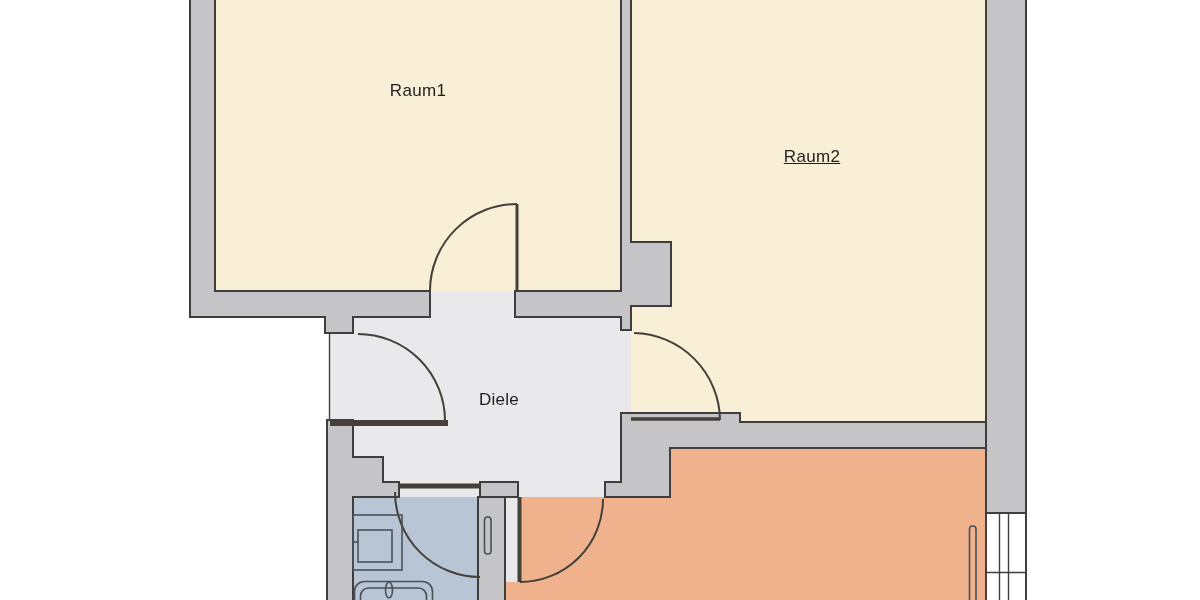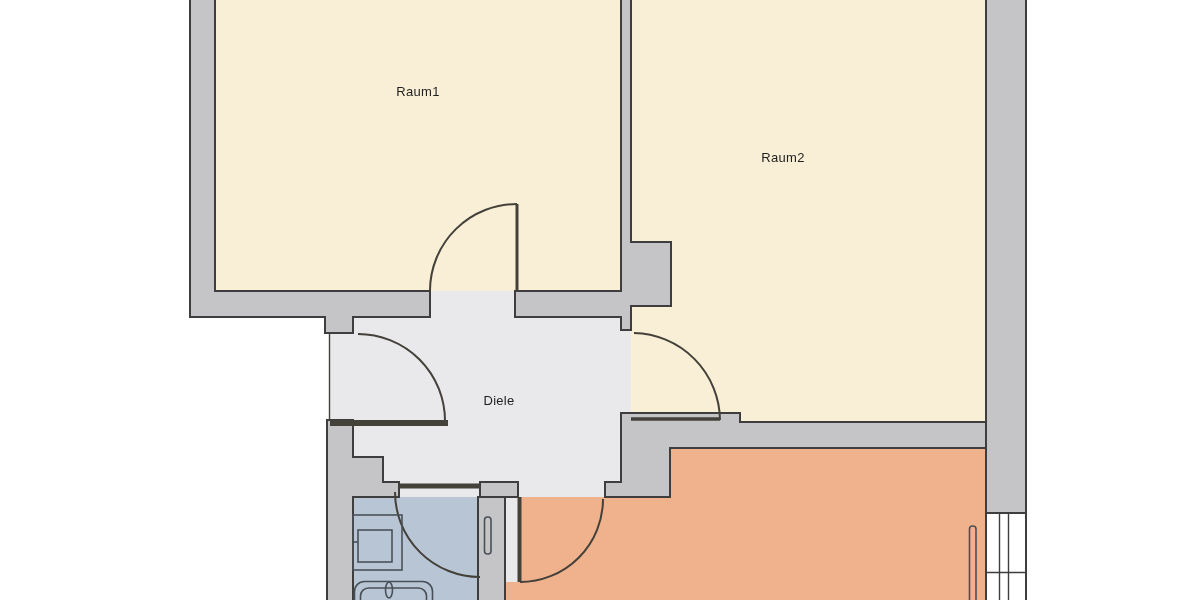--- a/index.html
+++ b/index.html
@@ -19,28 +19,28 @@
     position: absolute;
     left: 0;
     top: 0;
     width: 1200px;
     height: 600px;
     display: block;
   }
   .room-label {
     position: absolute;
     transform: translate(-50%, -50%);
-    font-size: 13px;
+    font-size: 17px;
     letter-spacing: 0.3px;
     color: #1f1f1f;
     white-space: nowrap;
     user-select: none;
   }
   #label-raum1 { left: 418px; top: 91px; }
-  #label-raum2 { left: 783px; top: 157px; }
+  #label-raum2 { left: 812px; top: 157px; text-decoration: underline; }
   #label-diele { left: 487px; top: 400px; margin-left: 12px; }
 </style>
 </head>
 <body>
 
 <div id="stage">
 
   <svg id="plan-svg" viewBox="0 0 1200 600">
 
     <g>

